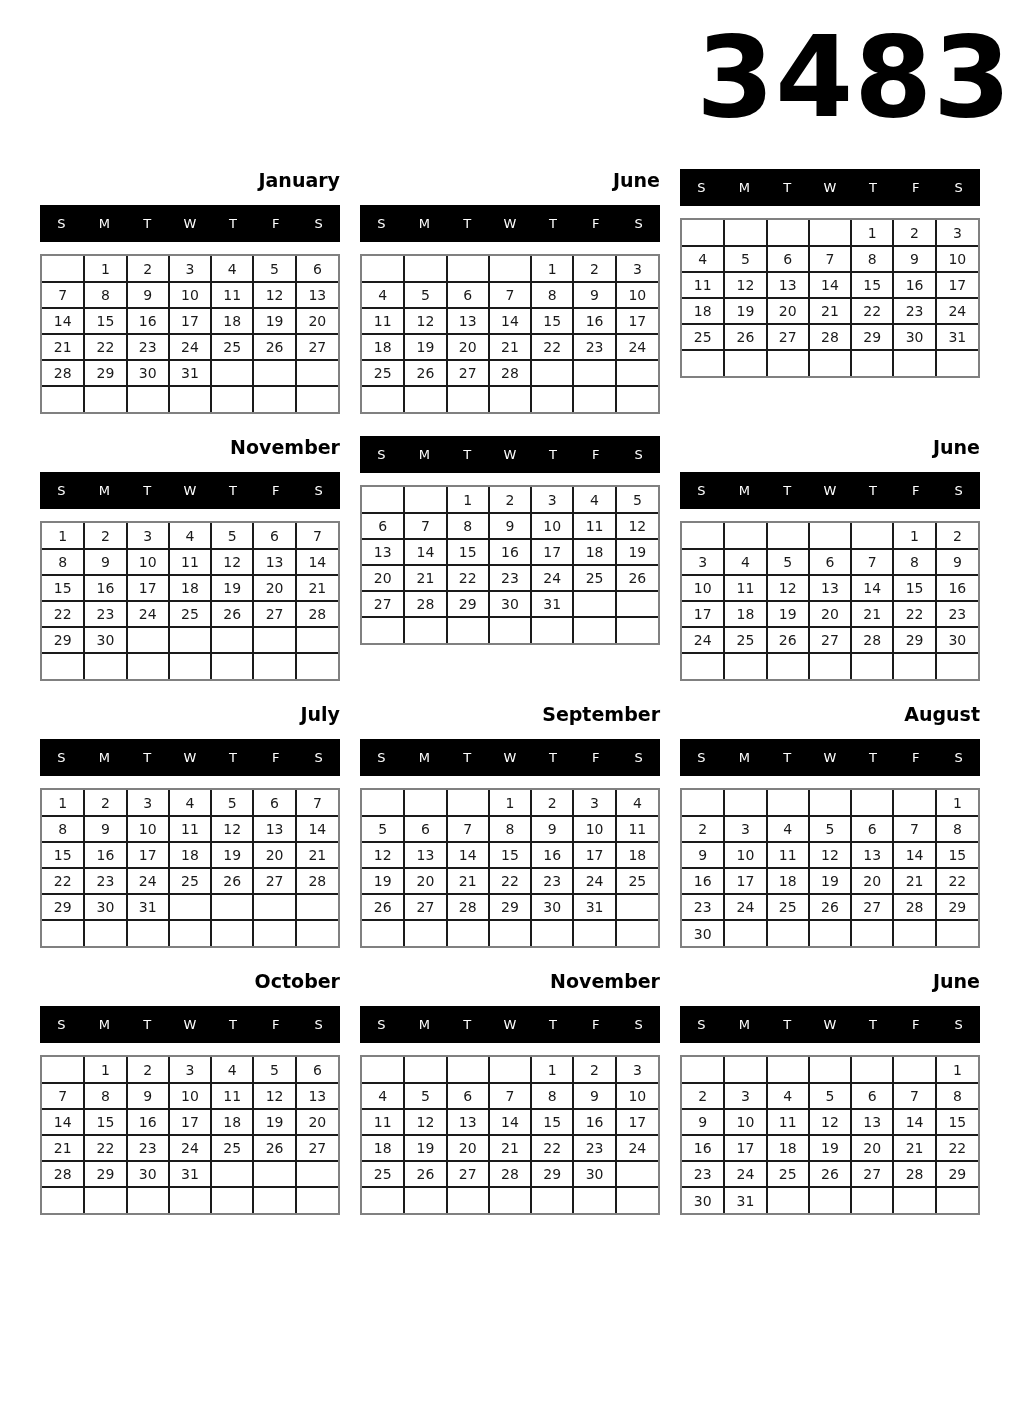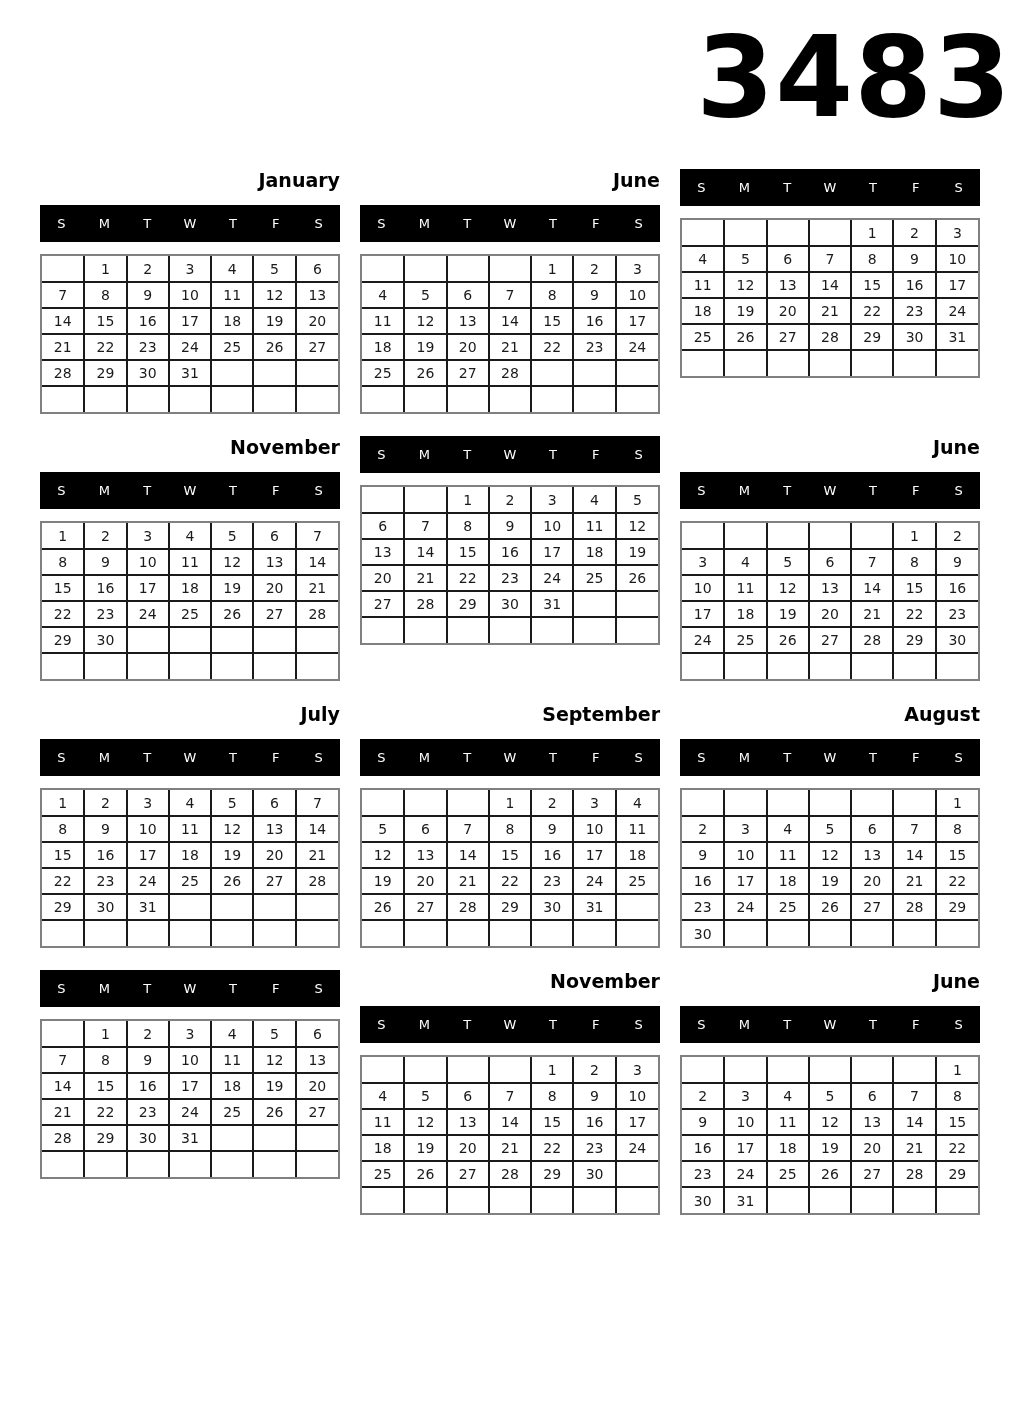--- a/index.html
+++ b/index.html
@@ -737,20 +737,21 @@
                 <td></td>
                 <td></td>
                 <td></td>
               </tr>
             </tbody>
           </table>
     </div>
   </div>
 
   <div class="month">
+    <div class="month-title">October</div>
     <div class="weekday-header">
           <span class="weekday-label">S</span>
           <span class="weekday-label">M</span>
           <span class="weekday-label">T</span>
           <span class="weekday-label">W</span>
           <span class="weekday-label">T</span>
           <span class="weekday-label">F</span>
           <span class="weekday-label">S</span>
         </div>
     <div class="grid-wrap">

